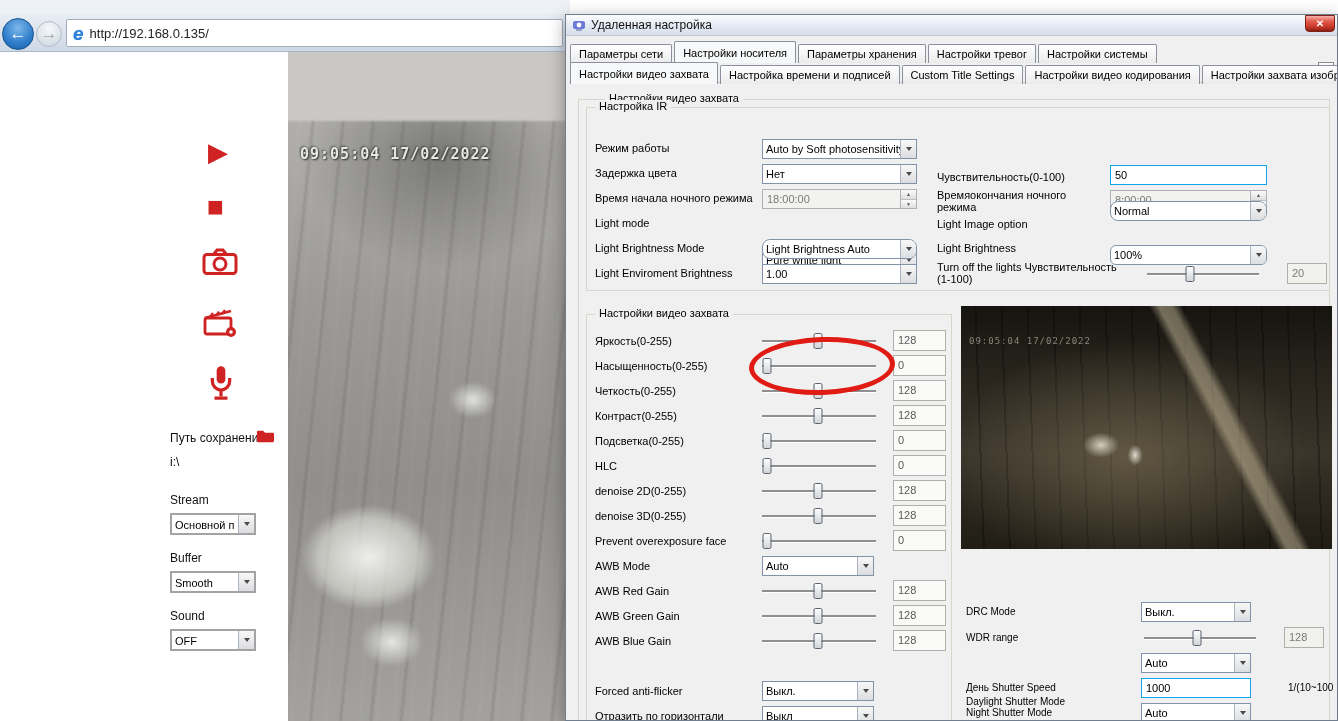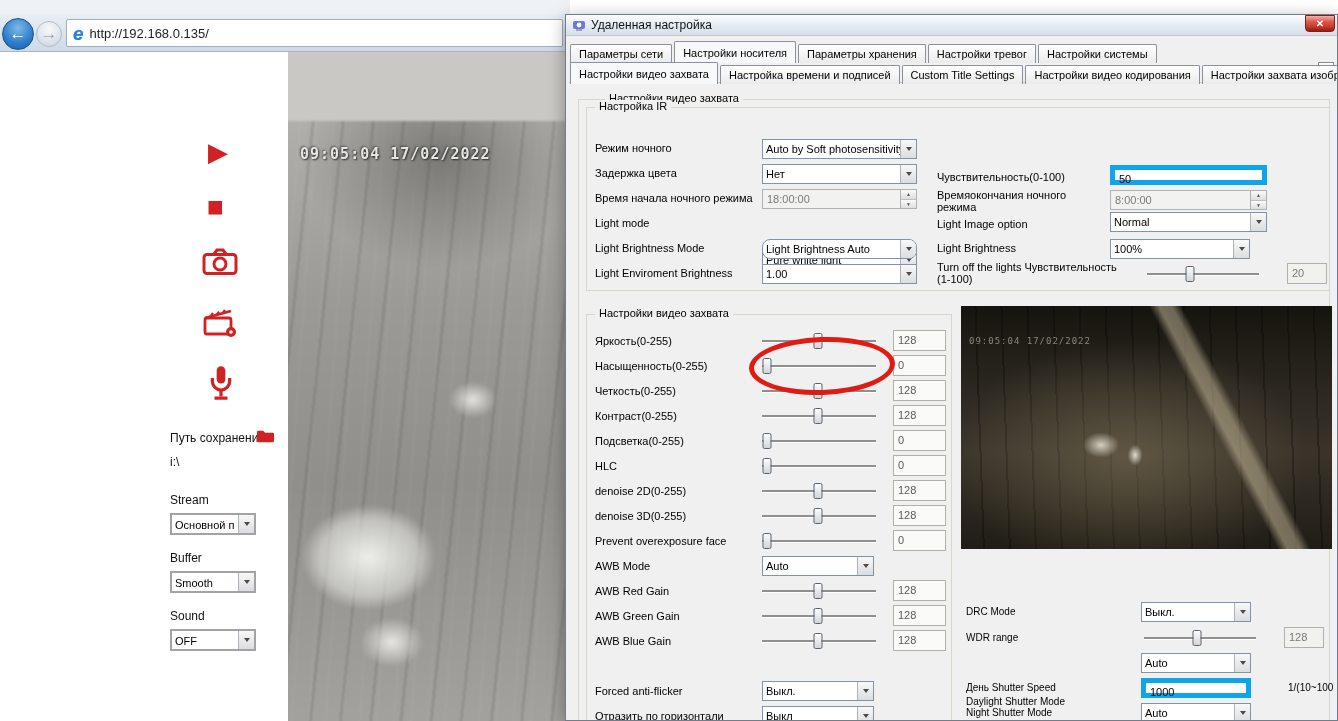--- a/index.html
+++ b/index.html
@@ -72,21 +72,21 @@
   .tabscroll { position:absolute; right:3px; top:47px; width:16px; height:17px; font-size:7px; text-align:center;
                line-height:16px; color:#333; background:linear-gradient(#fdfdfd,#dadada); border:1px solid #8a8a8a; }
 
   .group { position:absolute; border:1px solid #d6d6ca; }
   .group > .glabel { position:absolute; top:-8px; left:8px; background:#f0f0f0; padding:0 4px; font-size:11px; color:#000; white-space:nowrap; }
   .outer-group > .glabel { left:26px; }
 
   .flabel { position:absolute; font-size:11px; color:#000; white-space:nowrap; }
   .flabel.wrap { white-space:normal; line-height:12px; }
 
-  .tinput { position:absolute; background:#fff; border:5px solid #0ea5e9; font-size:11px; color:#000;
+  .tinput { position:absolute; background:#fff; border:1px solid #0ea5e9; font-size:11px; color:#000;
             line-height:18px; padding:0 4px; }
   .valbox { position:absolute; background:#fafaf8; border:1px solid #b0b0ab; font-size:11px; color:#5a5a5a;
             line-height:19px; padding:0 4px; }
   .valbox.dis { background:#f1f1ee; color:#7a7a7a; }
 
   .spin { position:absolute; background:#f2f2f0; border:1px solid #aeb2b8; display:flex; }
   .spin .sp-text { flex:1; font-size:11px; color:#7a7a7a; line-height:18px; padding:0 4px; }
   .spin .sp-btns { width:16px; display:flex; flex-direction:column; border-left:1px solid #aeb2b8; }
   .spin .sp-btns i { flex:1; font-style:normal; font-size:5px; line-height:8px; text-align:center; color:#555;
                      background:linear-gradient(#fbfbfb,#dedede); }
@@ -232,21 +232,21 @@
       <span>◄</span>
     </div>
 
     <div class="group outer-group" style="left:12px;top:84px;width:752px;height:630px;">
       <span class="glabel">Настройки видео захвата</span>
     </div>
 
     <div class="group" style="left:20px;top:92px;width:744px;height:184px;">
       <span class="glabel">Настройка IR</span>
 
-      <span class="flabel" style="left:8px;top:34px;">Режим ночного</span>
+      <span class="flabel" style="left:8px;top:34px;">Режим работы</span>
       <div class="combo" style="left:175px;top:31px;width:155px;height:20px;">
         <span class="ct">Auto by Soft photosensitivity</span>
           <span class="cb"></span>
       </div>
 
       <span class="flabel" style="left:8px;top:59px;">Задержка цвета</span>
       <div class="combo" style="left:175px;top:56px;width:155px;height:20px;">
         <span class="ct">Нет</span>
           <span class="cb"></span>
       </div>
@@ -284,27 +284,27 @@
       <span class="flabel wrap" style="left:350px;top:81px;width:165px;">Времяокончания ночного режима</span>
       <div class="spin" style="left:523px;top:82px;width:157px;height:20px;">
         <span class="sp-text">8:00:00</span>
         <span class="sp-btns">
             <i>▲</i>
             <i>▼</i>
           </span>
       </div>
 
       <span class="flabel" style="left:350px;top:110px;">Light Image option</span>
-      <div class="combo" style="left:523px;top:104px;width:157px;height:20px;">
+      <div class="combo" style="left:523px;top:93px;width:157px;height:20px;border-radius:8px;">
         <span class="ct">Normal</span>
           <span class="cb"></span>
       </div>
 
       <span class="flabel" style="left:350px;top:134px;">Light Brightness</span>
-      <div class="combo" style="left:523px;top:131px;width:140px;height:20px;">
+      <div class="combo" style="left:523px;top:137px;width:157px;height:20px;border-radius:6px;">
         <span class="ct">100%</span>
           <span class="cb"></span>
       </div>
 
       <span class="flabel wrap" style="left:350px;top:153px;width:180px;">Turn off the lights Чувствительность (1-100)</span>
       <div class="slider" style="left:560px;top:155px;width:112px;">
         <div class="track"></div>
         <div class="thumb" style="left:38%;"></div>
       </div>
       <div class="valbox dis" style="left:700px;top:155px;width:40px;height:21px;">20</div>

